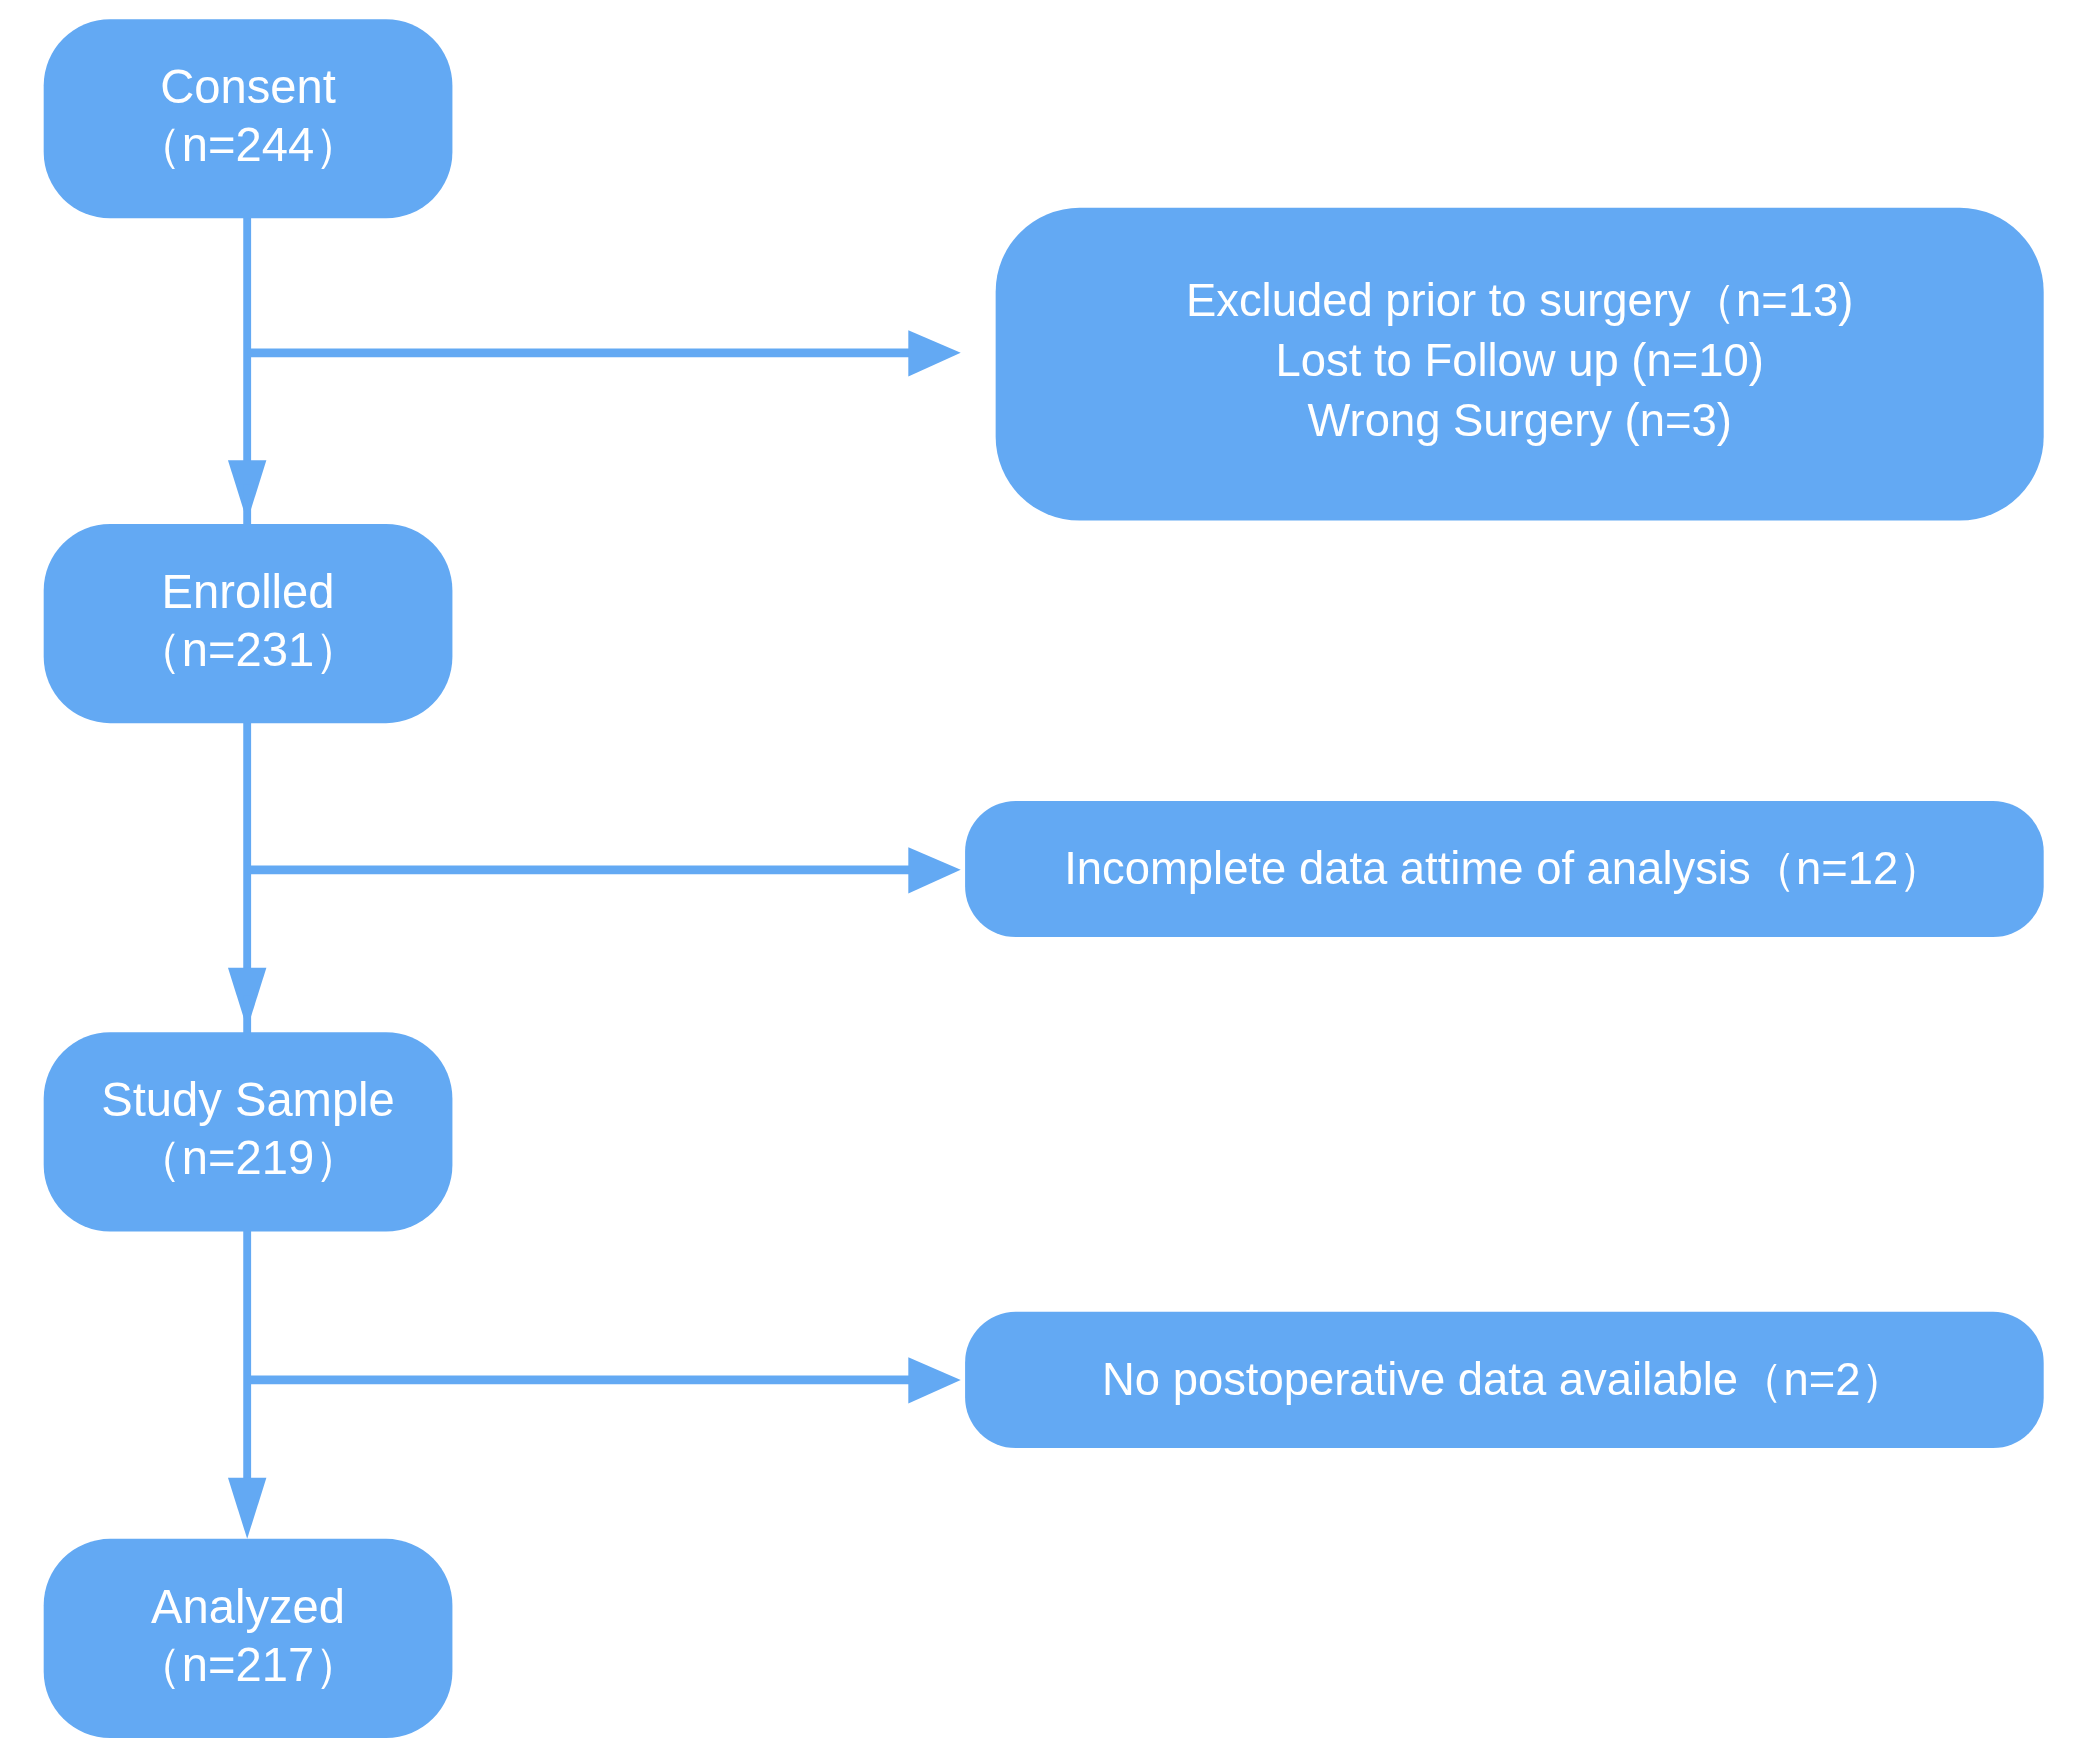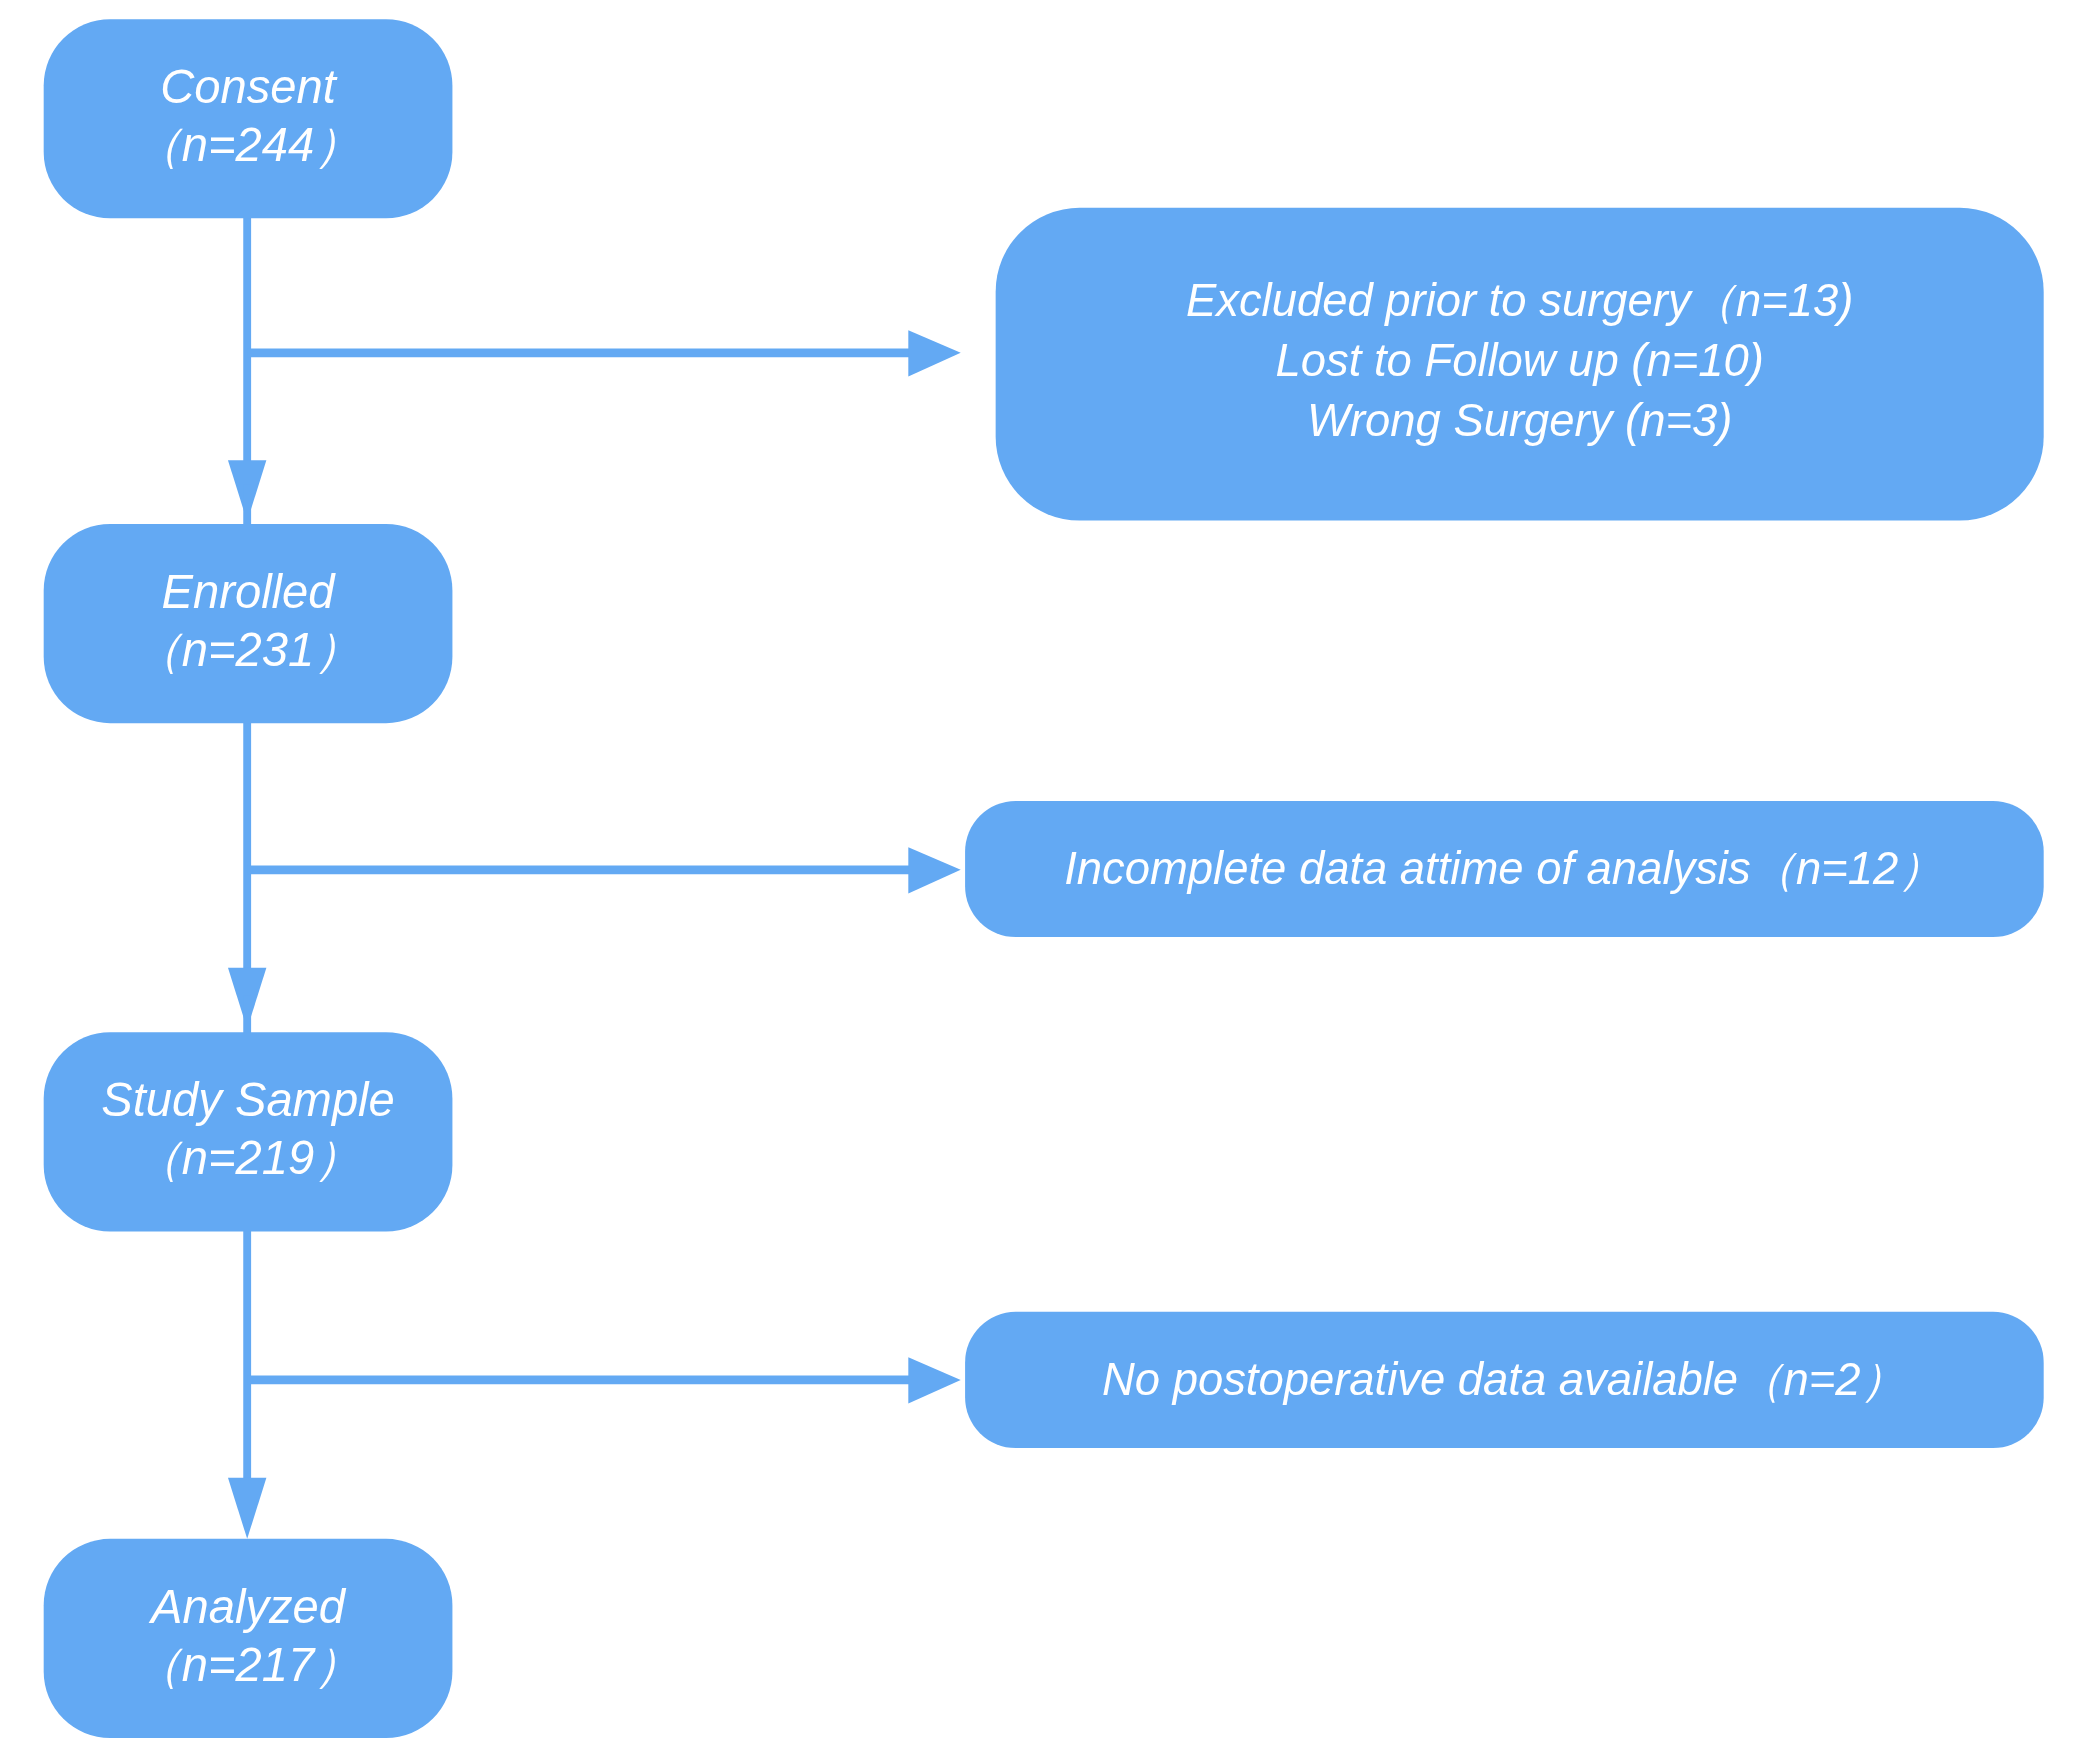--- a/index.html
+++ b/index.html
@@ -10,21 +10,20 @@
   }
   body {
     font-family: "Liberation Sans", "DejaVu Sans", sans-serif;
   }
   #flow-root {
     position: relative;
     width: 2090px;
     height: 1738px;
     background: #ffffff;
     overflow: hidden;
-    font-style: italic;
   }
   #flow-svg {
     display: block;
     width: 2090px;
     height: 1738px;
   }
   .node-box {
     
   }
   .node-label {

